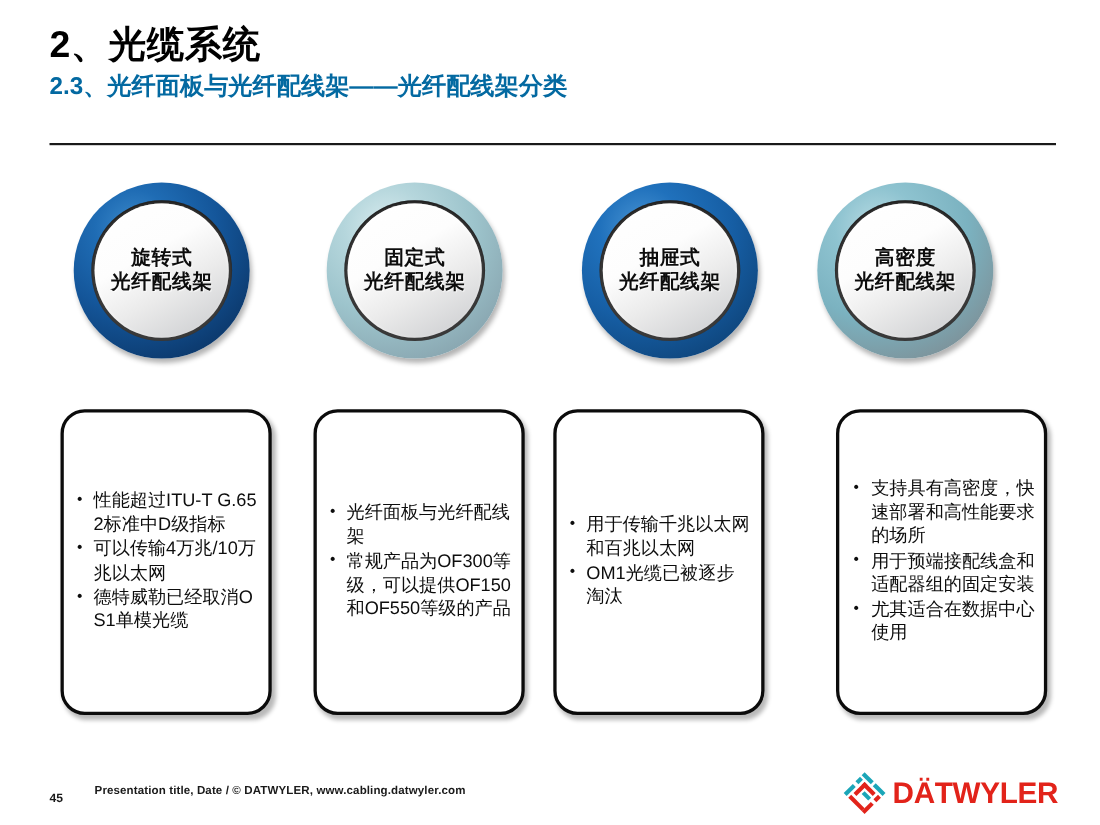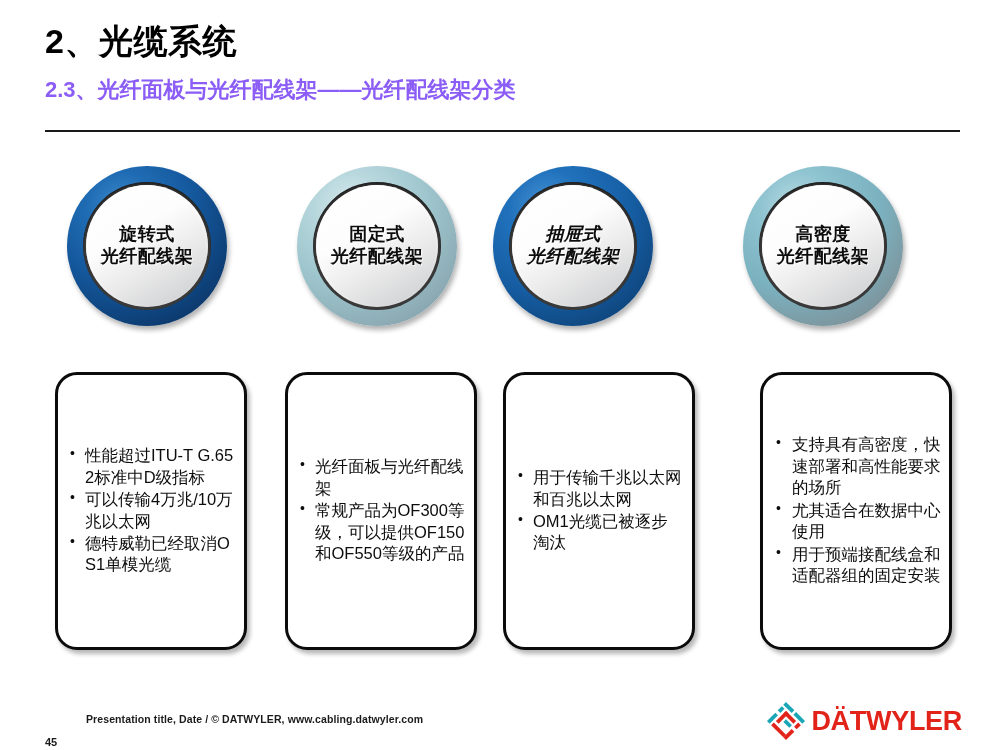--- a/index.html
+++ b/index.html
@@ -31,23 +31,23 @@
     font-size: 34px;
     font-weight: bold;
     color: #000000;
     letter-spacing: 0.5px;
     line-height: 1.15;
     white-space: nowrap;
   }
   #slide-subtitle {
     font-size: 22px;
     font-weight: bold;
-    color: #8b5cf6;
+    color: #0369a1;
     line-height: 1.2;
-    margin-top: 16px;
+    margin-top: 4px;
     white-space: nowrap;
   }
   #title-rule {
     position: absolute;
     left: 45px;
     top: 130px;
     width: 915px;
     height: 0;
     border-top: 2px solid #1a1a1a;
   }
@@ -61,21 +61,21 @@
     height: 170px;
   }
   .circle-wrap {
     position: absolute;
     top: 0;
     width: 160px;
     height: 160px;
   }
   .circle-wrap.c0 { left: 22px; }
   .circle-wrap.c1 { left: 252px; }
-  .circle-wrap.c2 { left: 448px; font-style: italic; }
+  .circle-wrap.c2 { left: 484px; }
   .circle-wrap.c3 { left: 698px; }
 
   .circle-outer {
     position: relative;
     width: 160px;
     height: 160px;
     border-radius: 50%;
     box-sizing: border-box;
     box-shadow: 2px 4px 5px rgba(0,0,0,0.30);
   }
@@ -177,21 +177,21 @@
     font-size: 14px;
     color: #0d0d0d;
   }
   .text-box.b3 .bullets li { padding-left: 19px; }
   .text-box.b3 .bullets li::before { left: 3px; }
 
   
   #footer-page {
     position: absolute;
     left: 45px;
-    top: 736px;
+    top: 720px;
     font-size: 11px;
     font-weight: bold;
     color: #1a1a1a;
   }
   #footer-text {
     position: absolute;
     left: 86px;
     top: 713px;
     font-size: 10.5px;
     font-weight: bold;
@@ -302,22 +302,22 @@
     <div class="text-box b2">
       <ul class="bullets">
         <li>用于传输千兆以太网和百兆以太网</li>
         <li>OM1光缆已被逐步淘汰</li>
       </ul>
     </div>
 
     <div class="text-box b3">
       <ul class="bullets">
         <li>支持具有高密度，快速部署和高性能要求的场所</li>
+        <li>用于预端接配线盒和适配器组的固定安装</li>
         <li>尤其适合在数据中心使用</li>
-        <li>用于预端接配线盒和适配器组的固定安装</li>
       </ul>
     </div>
 
   </div>
 
   <div id="footer-page">45</div>
   <div id="footer-text">Presentation title, Date / © DATWYLER, www.cabling.datwyler.com</div>
 
   <div id="logo">
     <svg id="logo-mark" viewBox="0 0 100 100">

